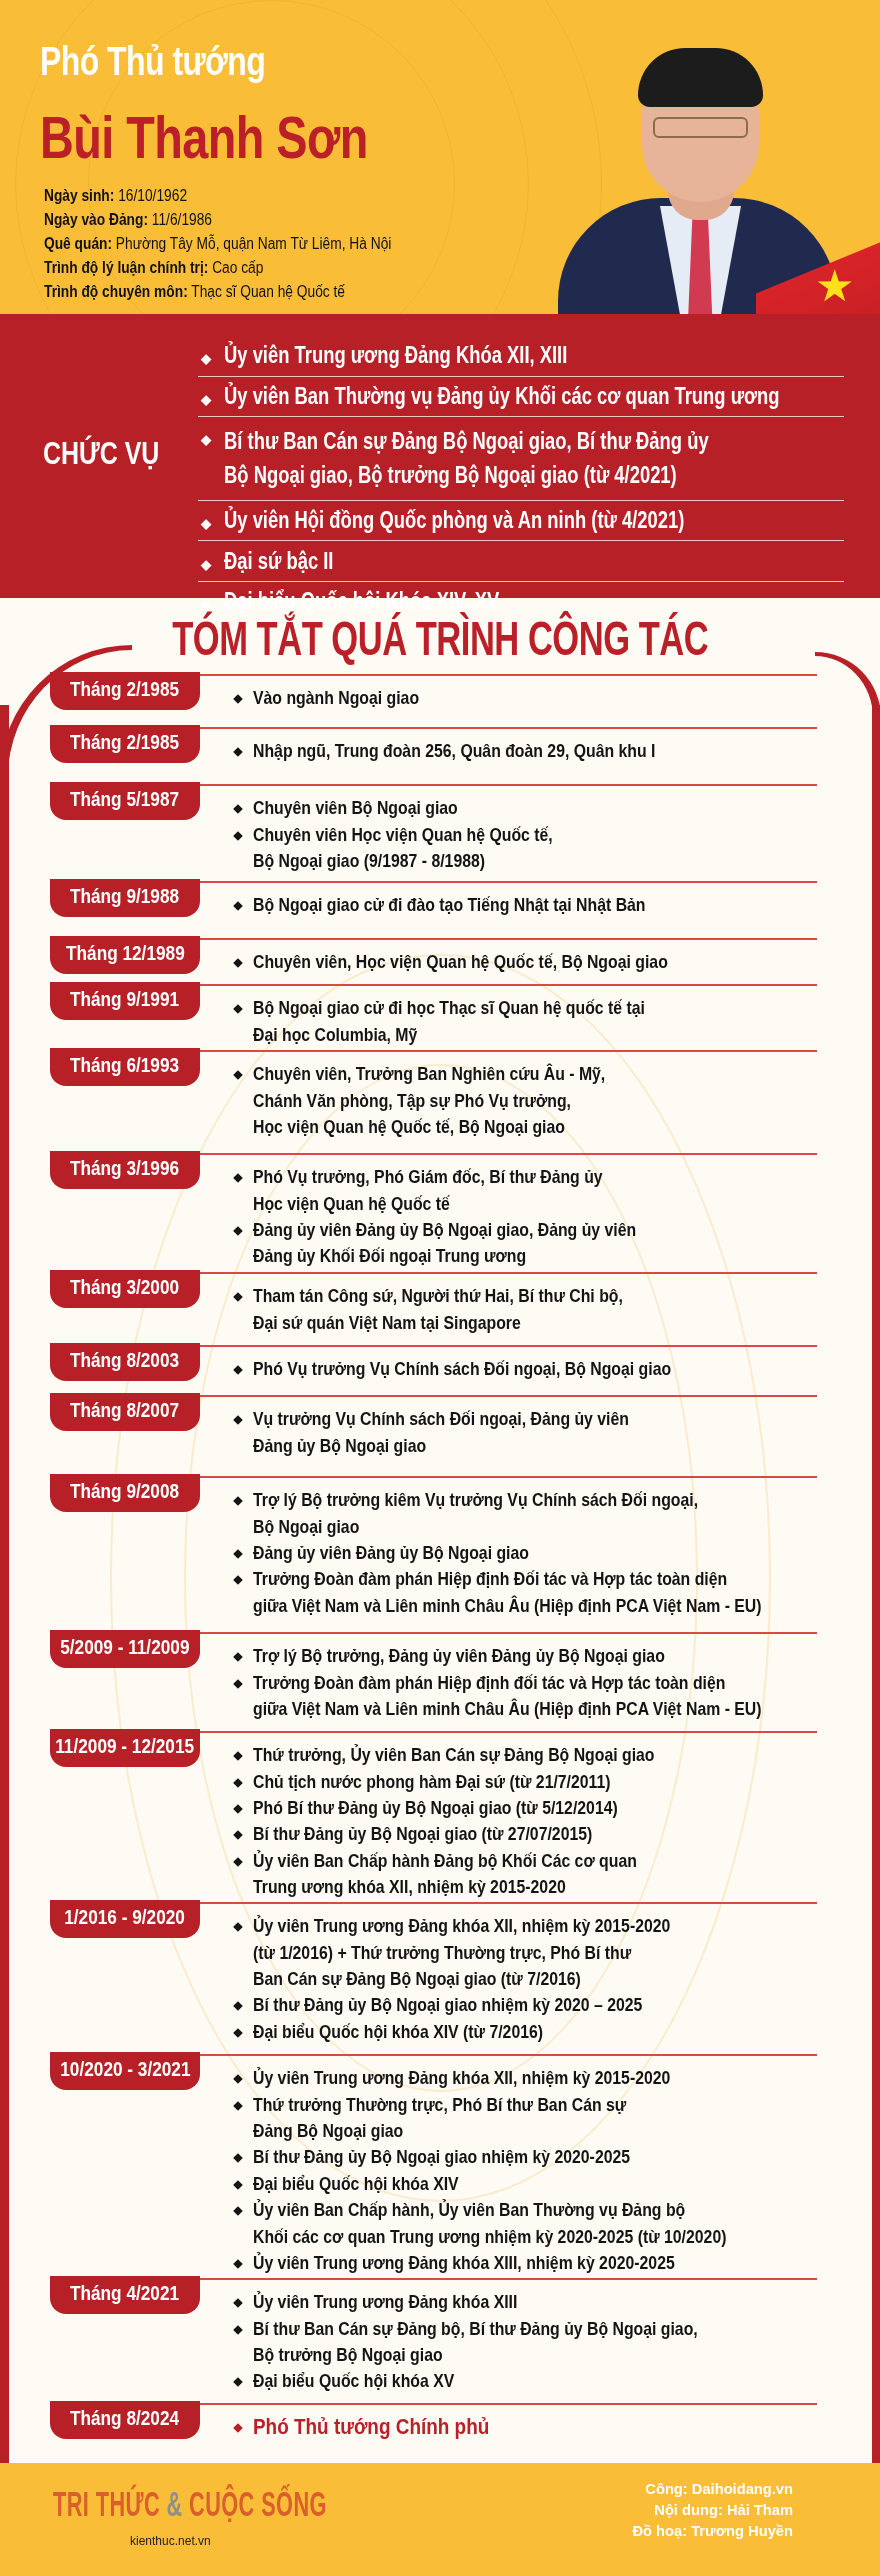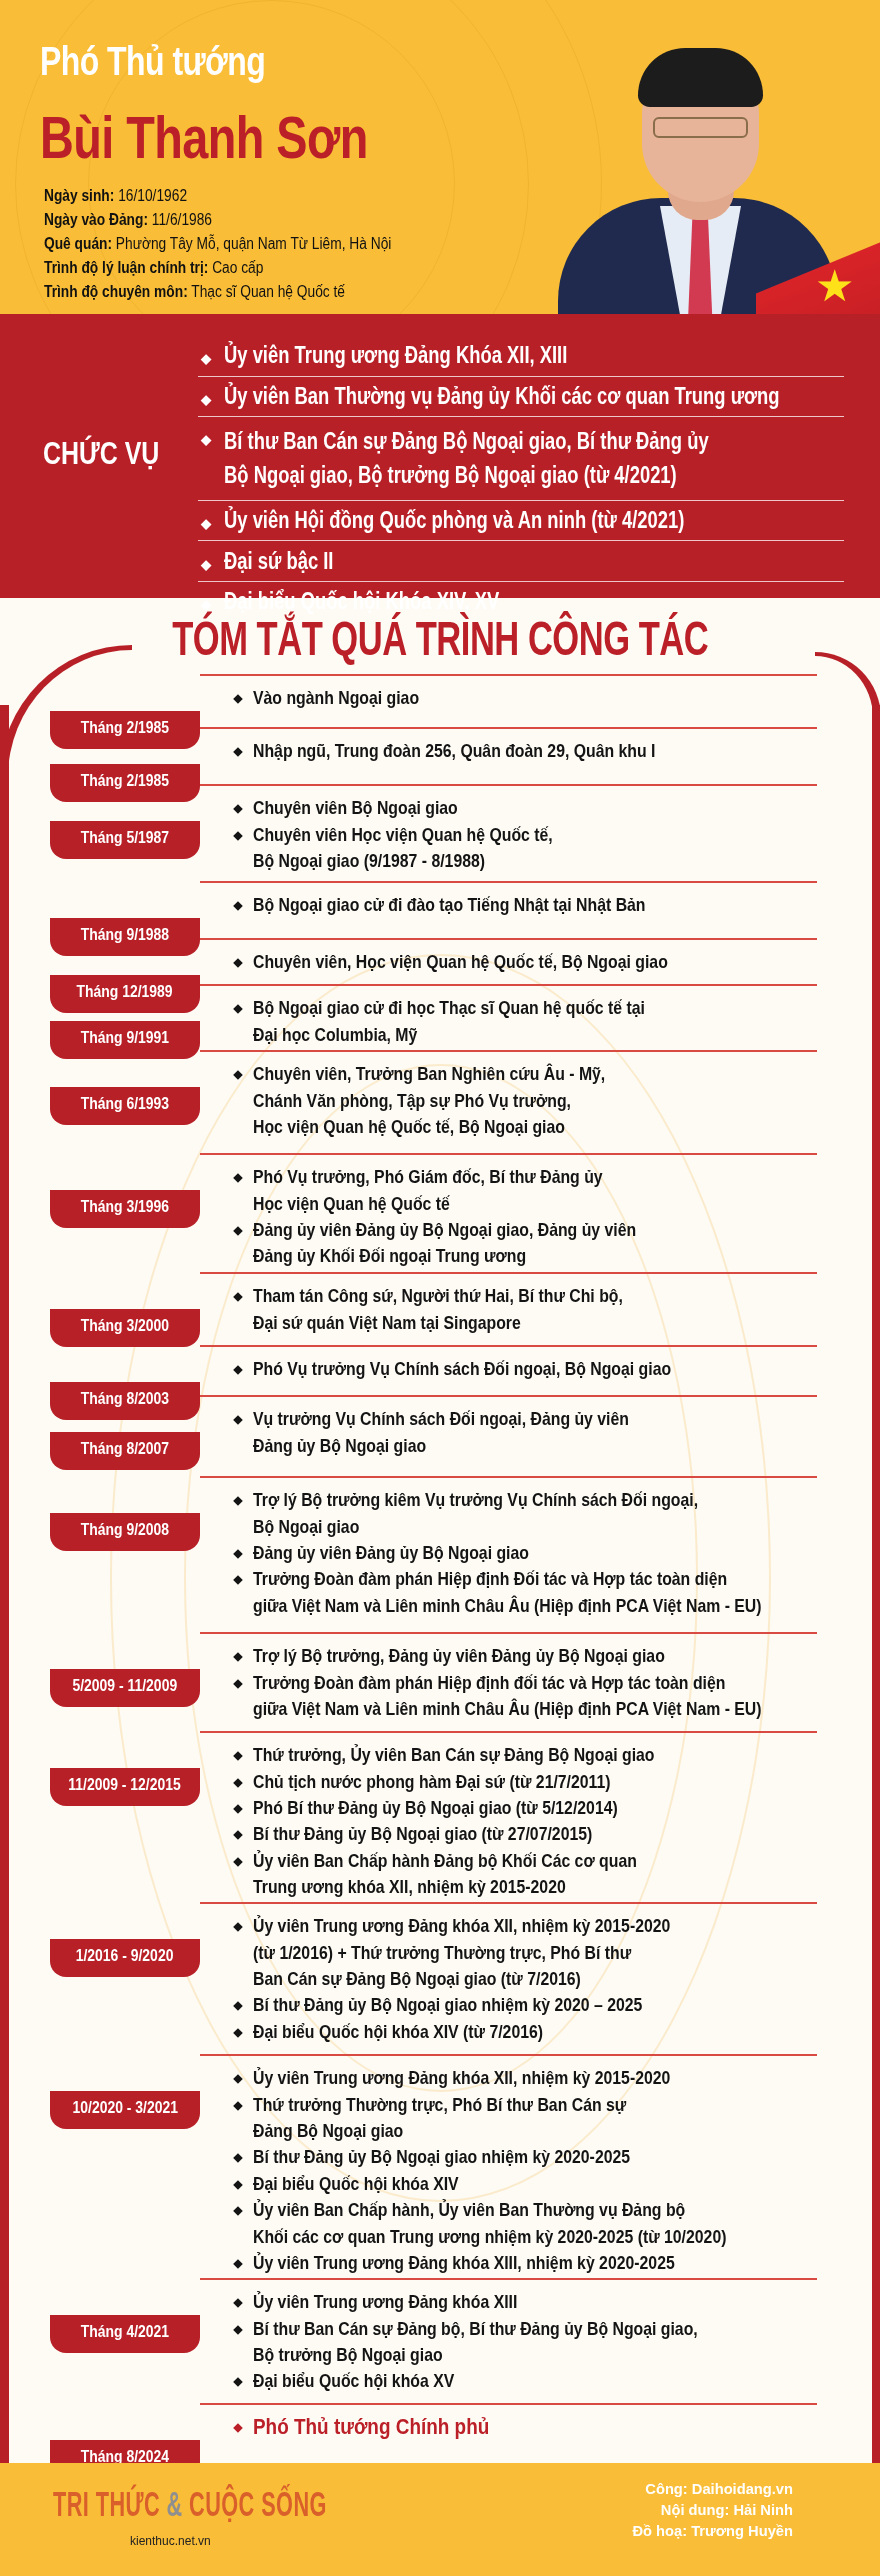--- a/index.html
+++ b/index.html
@@ -43,21 +43,21 @@
   #frame-left { position: absolute; left: 0; top: 705px; width: 8.8px; height: 1759px; background: #b82028; }
   #frame-right { position: absolute; right: 0; top: 705px; width: 8.8px; height: 1759px; background: #b82028; }
   .frame-arc-l { position: absolute; left: 0; top: 645px; width: 132px; height: 132px; border-top-left-radius: 132px; border-top: 5.9px solid #b82028; border-left: 8.8px solid #b82028; }
   .frame-arc-r { position: absolute; right: 0; top: 652px; width: 66px; height: 132px; border-top-right-radius: 88px; border-top: 4.4px solid #b82028; border-right: 8.8px solid #b82028; }
   .emblem { position: absolute; left: 110px; top: 954px; width: 661px; height: 1248px; border-radius: 50%; border: 2.2px solid rgba(246,206,130,0.35); }
   .emblem.e2 { left: 184px; top: 1064px; width: 514px; height: 1028px; }
 
   #timeline { position: absolute; left: 0; top: 0; width: 881px; }
   .row { position: absolute; left: 50px; width: 768px; }
   .row .rule { position: absolute; left: 150px; top: 1.5px; width: 617px; height: 2.2px; background: #d94a43; }
-  .tag { position: absolute; left: 0; top: 0; width: 150px; height: 38px; background: #b82028; border-radius: 0 0 16px 16px; color: #fff; font-size: 17px; font-weight: 700; display: flex; align-items: center; justify-content: center; padding-bottom: 4.4px; margin-top: 39px; }
+  .tag { position: absolute; left: 0; top: 0; width: 150px; height: 38px; background: #b82028; border-radius: 0 0 16px 16px; color: #fff; font-size: 21px; font-weight: 700; display: flex; align-items: center; justify-content: center; padding-bottom: 4.4px; }
   .tag span { display: inline-block; transform: scaleX(0.82); white-space: nowrap; }
   .items { position: absolute; left: 182px; top: 13.2px; width: 602px; }
   .it { position: relative; padding-left: 20.6px; font-size: 18.4px; font-weight: 700; color: #141414; line-height: 26.4px; }
   .it .b { position: absolute; left: 1.5px; top: 0; font-size: 11.7px; }
   .it .t { display: inline-block; transform: scaleX(0.86); transform-origin: left; white-space: pre-line; width: 116%; }
   .it.hl { color: #bb1f27; font-size: 22px; }
   .it.hl .b { color: #bb1f27; }
 
   
   #footer { position: absolute; left: 0; top: 2463px; width: 881px; height: 113px; background: #f9bd37; padding-left: 20px; }
@@ -317,17 +317,17 @@
     </div>
   </div>
 
 <div id="footer">
   <div id="logo">
     <div class="logo-main"><span>TRI THỨC </span><span class="amp">&amp;</span><span> CUỘC SỐNG</span></div>
     <div class="logo-url">kienthuc.net.vn</div>
   </div>
   <div id="credits">
     <div>Công: Daihoidang.vn</div>
-    <div>Nội dung: Hải Ninh</div>
+    <div>Nội dung: Hải Tham</div>
     <div>Đồ hoạ: Trương Huyền</div>
   </div>
 </div>
 
 
 </body></html>

